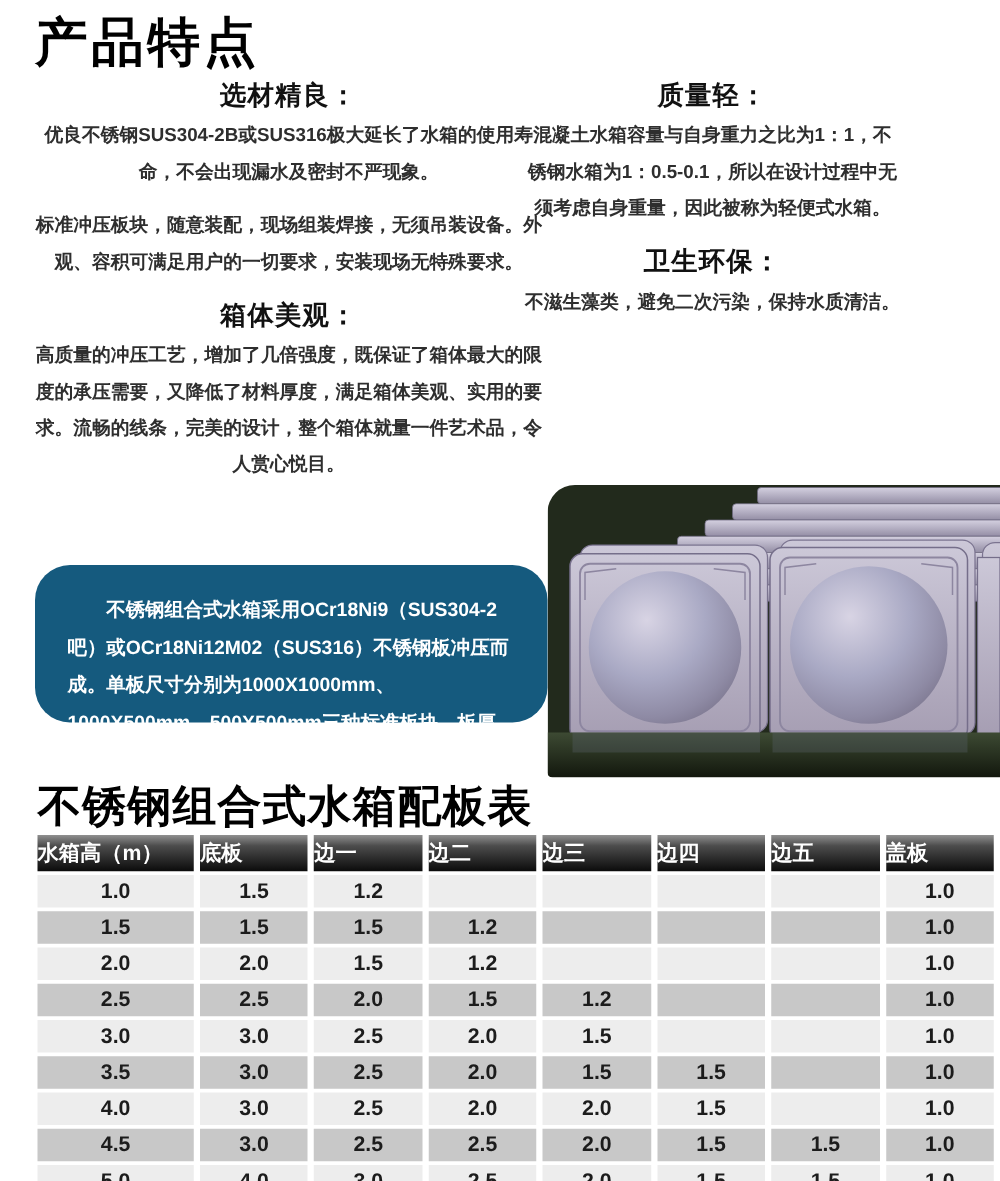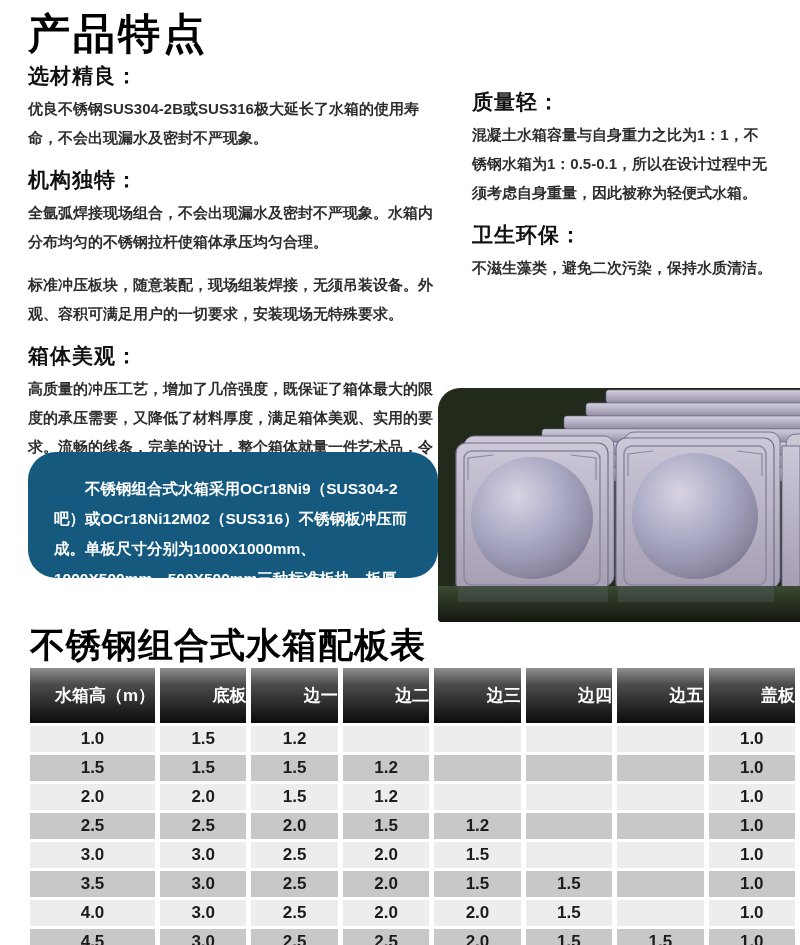--- a/index.html
+++ b/index.html
@@ -11,23 +11,23 @@
     overflow:hidden;
   }
   .page { position:relative; width:800px; height:945px; }
 
   .page-title {
     position:absolute; left:28px; top:6px;
     font-size:42px; font-weight:bold; letter-spacing:3px; color:#000;
   }
 
   .col-left  { position:absolute; left:28px;  top:62px; width:406px; }
-  .col-right { position:absolute; left:472px; top:62px; width:300px;margin-top:26px; }
-
-  .sec { margin:0 0 10px 0; }
+  .col-right { position:absolute; left:420px; top:62px; width:300px; }
+
+  .sec { margin:0 0 10px 0;text-align:center; }
   .sec-heading {
     font-size:21px; font-weight:bold; color:#111;
     margin:0 0 4px 0; letter-spacing:1px;
   }
   .sec-body {
     font-size:15px; font-weight:bold; color:#2e2e2e;
     line-height:29px; margin:0 0 14px 0;
   }
 
   .info-box {
@@ -51,45 +51,41 @@
   }
 
   .table-wrap { position:absolute; left:25px; top:665px; width:775px; }
   table.spec {
     border-collapse:separate; border-spacing:5px 3px;
     width:100%; table-layout:fixed;
   }
   table.spec th {
     background:linear-gradient(180deg,#909090 0%,#4c4c4c 30%,#0b0b0b 100%);
     color:#ffffff; font-size:17px; font-weight:bold;
-    padding:16px 0; text-align:right;
+    padding:3px 0; text-align:left;
   }
   table.spec td {
     font-size:17px; font-weight:bold; color:#1c1c1c;
     text-align:center; padding:2px 0; height:22px;
   }
   table.spec tr.light td { background:#ededed; }
   table.spec tr.dark  td { background:#c8c8c8; }
   table.spec .c0 { width:125px; }
 </style>
 </head>
 <body>
 
 <div class="page">
 
   <div class="page-title">产品特点</div>
 
   <div class="col-left">
     <div class="sec">
       <div class="sec-heading">选材精良：</div>
       <p class="sec-body">优良不锈钢SUS304-2B或SUS316极大延长了水箱的使用寿命，不会出现漏水及密封不严现象。</p>
-    </div>
-    <div class="sec">
-      <div class="sec-heading">机构独特：</div>
-      <p class="sec-body">全氩弧焊接现场组合，不会出现漏水及密封不严现象。水箱内分布均匀的不锈钢拉杆使箱体承压均匀合理。</p>
     </div>
     <div class="sec">
       <p class="sec-body">标准冲压板块，随意装配，现场组装焊接，无须吊装设备。外观、容积可满足用户的一切要求，安装现场无特殊要求。</p>
     </div>
     <div class="sec">
       <div class="sec-heading">箱体美观：</div>
       <p class="sec-body">高质量的冲压工艺，增加了几倍强度，既保证了箱体最大的限度的承压需要，又降低了材料厚度，满足箱体美观、实用的要求。流畅的线条，完美的设计，整个箱体就量一件艺术品，令人赏心悦目。</p>
     </div>
   </div>
 

